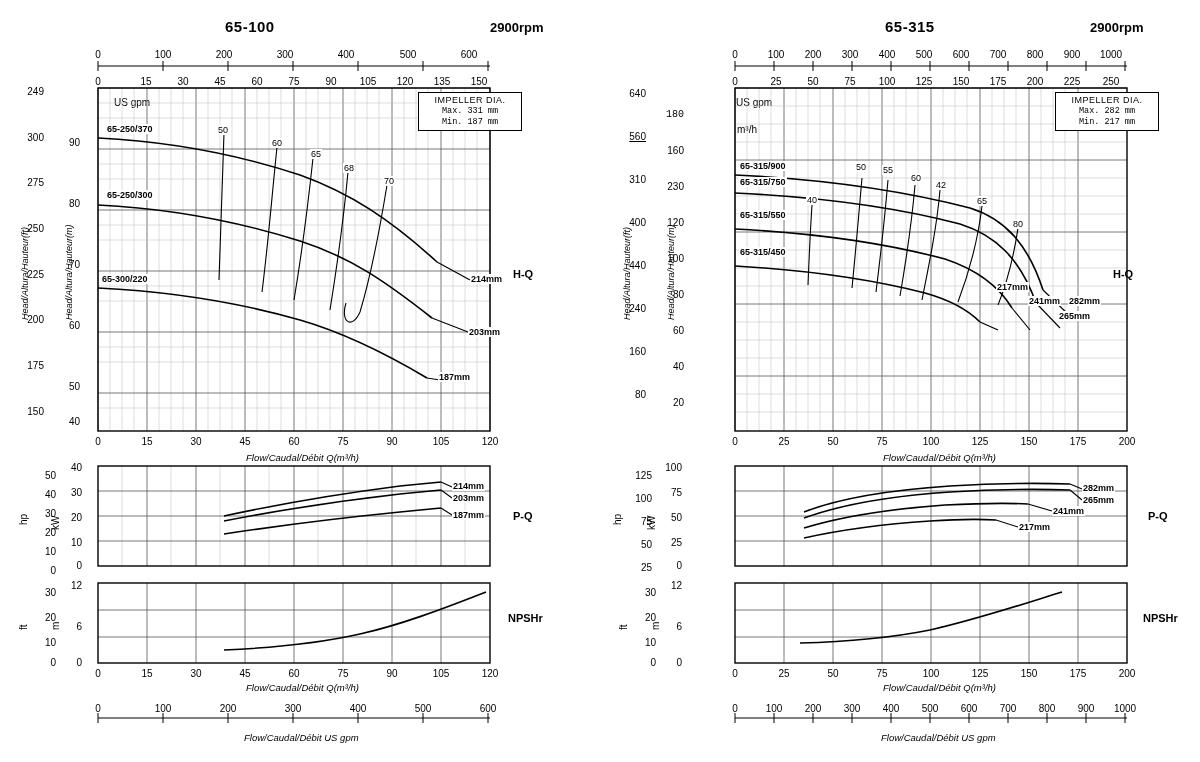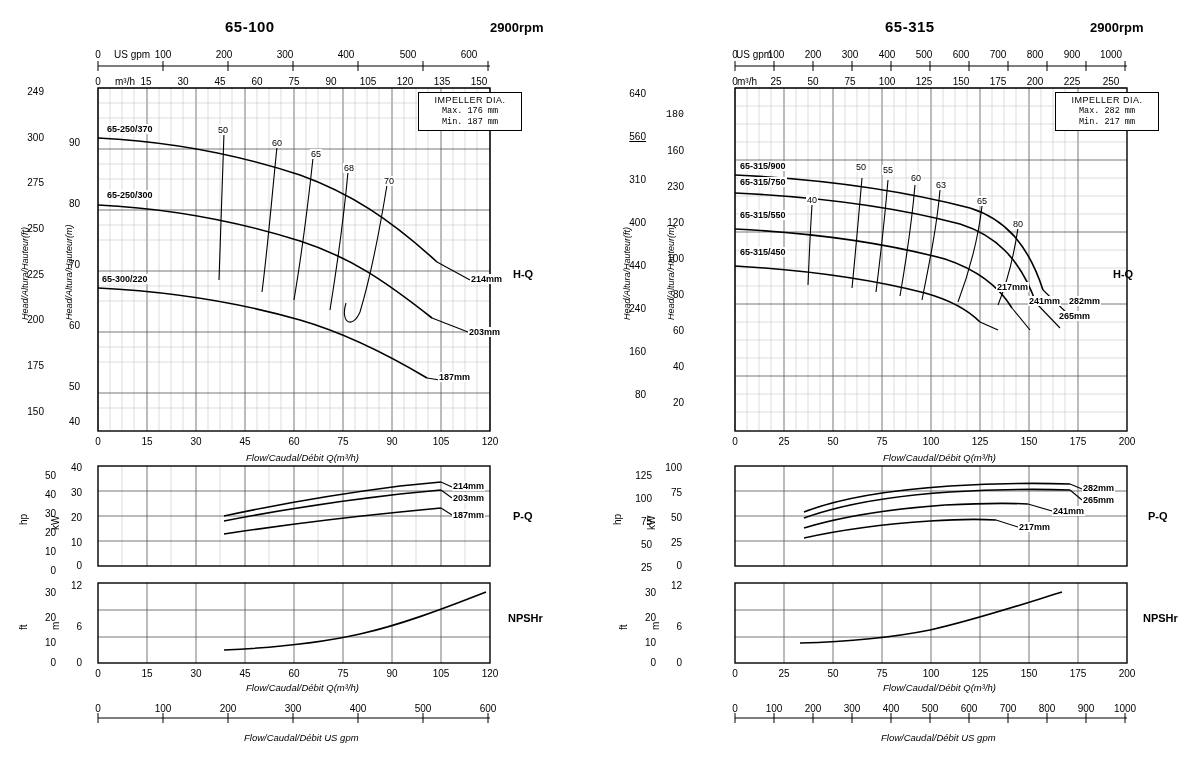--- a/index.html
+++ b/index.html
@@ -5,21 +5,21 @@
   html,body{margin:0;padding:0;background:#ffffff;}
   body{width:1200px;height:762px;font-family:"Liberation Sans",sans-serif;color:#000;position:relative;overflow:hidden;}
   .panel{position:absolute;top:0;height:762px;width:600px;}
   .panel.left{left:0;}
   .panel.right{left:600px;}
 
   .ttl{position:absolute;font-weight:bold;font-size:15px;letter-spacing:.5px;}
   .rpm{position:absolute;font-weight:bold;font-size:13px;}
   .tickLabel{position:absolute;font-size:10px;text-align:center;}
   .ylab{position:absolute;font-size:10px;text-align:right;}
-  .unit{position:absolute;font-size:10px;}
+  .unit{position:absolute;font-size:10px;margin-top:48px;}
 
   .rot{position:absolute;transform:rotate(-90deg);transform-origin:left top;white-space:nowrap;font-size:9px;font-style:italic;}
   .rotN{position:absolute;transform:rotate(-90deg);transform-origin:left top;white-space:nowrap;font-size:10px;}
   .sideLab{position:absolute;font-size:11px;font-weight:bold;}
 
   .xcap{position:absolute;font-size:9.5px;font-style:italic;}
 
   .curveLab{position:absolute;font-size:9px;font-weight:bold;background:#fff;padding:0 1px;}
   .dimLab{position:absolute;font-size:9px;font-weight:bold;background:#fff;padding:0 1px;border:0;}
   .effLab{position:absolute;font-size:9px;background:#fff;padding:0 1px;}
@@ -182,21 +182,21 @@
   <div class="effLab" style="left:310px;top:149px;">65</div>
   <div class="effLab" style="left:343px;top:163px;">68</div>
   <div class="effLab" style="left:383px;top:176px;">70</div>
 
   <div class="dimLab" style="left:470px;top:274px;">214mm</div>
   <div class="dimLab" style="left:468px;top:327px;">203mm</div>
   <div class="dimLab" style="left:438px;top:372px;">187mm</div>
 
   <div class="impbox" style="left:418px;top:92px;width:90px;">
     <div class="t">IMPELLER DIA.</div>
-    <div>Max.  176 mm</div>
+    <div>Max.  331 mm</div>
     <div>Min.  187 mm</div>
   </div>
 
   <div class="tickLabel" style="left:90px;top:436px;width:16px;">0</div>
   <div class="tickLabel" style="left:137px;top:436px;width:20px;">15</div>
   <div class="tickLabel" style="left:186px;top:436px;width:20px;">30</div>
   <div class="tickLabel" style="left:235px;top:436px;width:20px;">45</div>
   <div class="tickLabel" style="left:284px;top:436px;width:20px;">60</div>
   <div class="tickLabel" style="left:333px;top:436px;width:20px;">75</div>
   <div class="tickLabel" style="left:382px;top:436px;width:20px;">90</div>
@@ -464,21 +464,21 @@
 
   <div class="curveLab" style="left:139px;top:161px;">65-315/900</div>
   <div class="curveLab" style="left:139px;top:177px;">65-315/750</div>
   <div class="curveLab" style="left:139px;top:210px;">65-315/550</div>
   <div class="curveLab" style="left:139px;top:247px;">65-315/450</div>
 
   <div class="effLab" style="left:206px;top:195px;">40</div>
   <div class="effLab" style="left:255px;top:162px;">50</div>
   <div class="effLab" style="left:282px;top:165px;">55</div>
   <div class="effLab" style="left:310px;top:173px;">60</div>
-  <div class="effLab" style="left:335px;top:180px;">63</div>
+  <div class="effLab" style="left:335px;top:180px;">42</div>
   <div class="effLab" style="left:376px;top:196px;">65</div>
   <div class="effLab" style="left:412px;top:219px;">80</div>
 
   <div class="dimLab" style="left:396px;top:282px;">217mm</div>
   <div class="dimLab" style="left:428px;top:296px;">241mm</div>
   <div class="dimLab" style="left:458px;top:311px;">265mm</div>
   <div class="dimLab" style="left:468px;top:296px;">282mm</div>
 
   <div class="impbox" style="left:455px;top:92px;width:90px;">
     <div class="t">IMPELLER DIA.</div>

